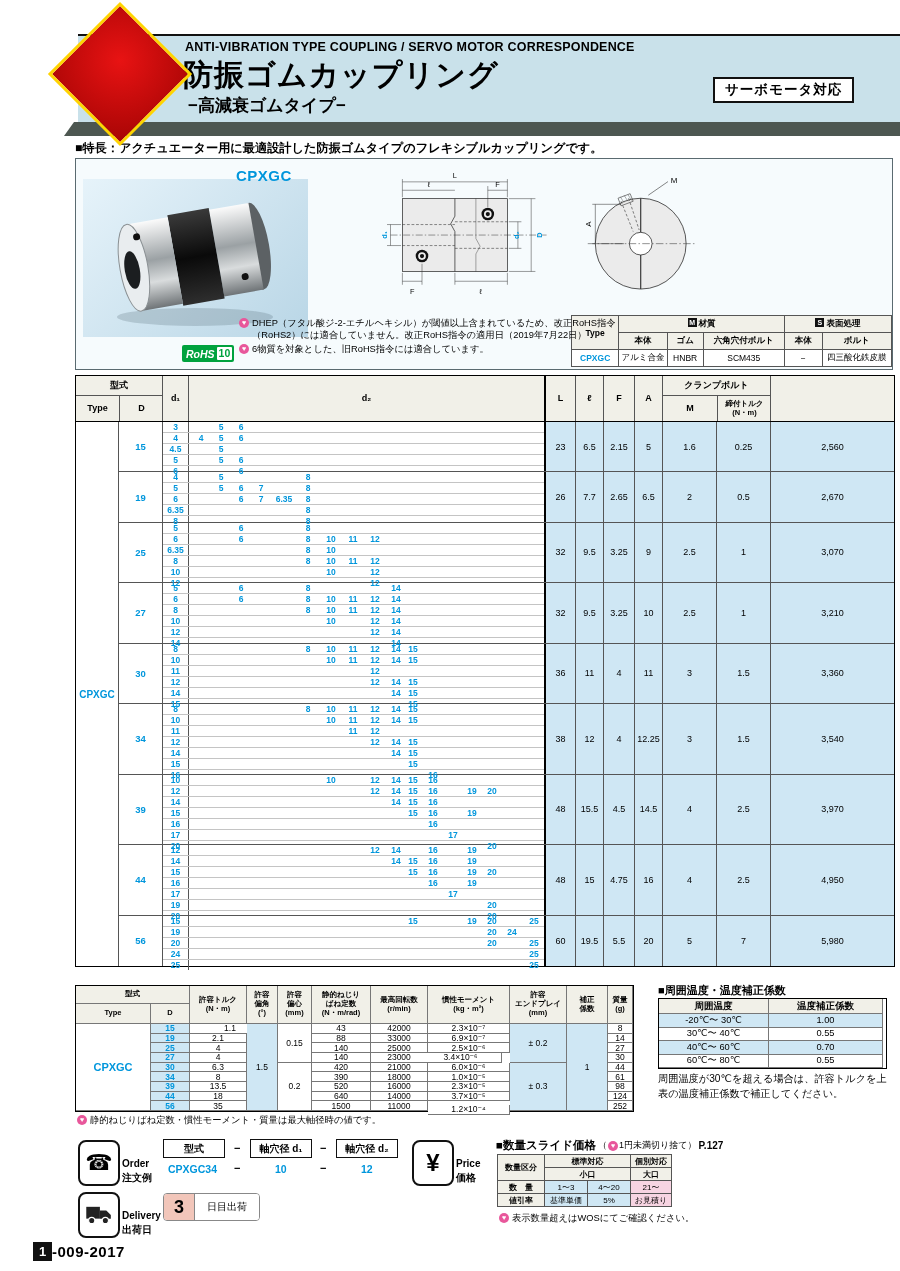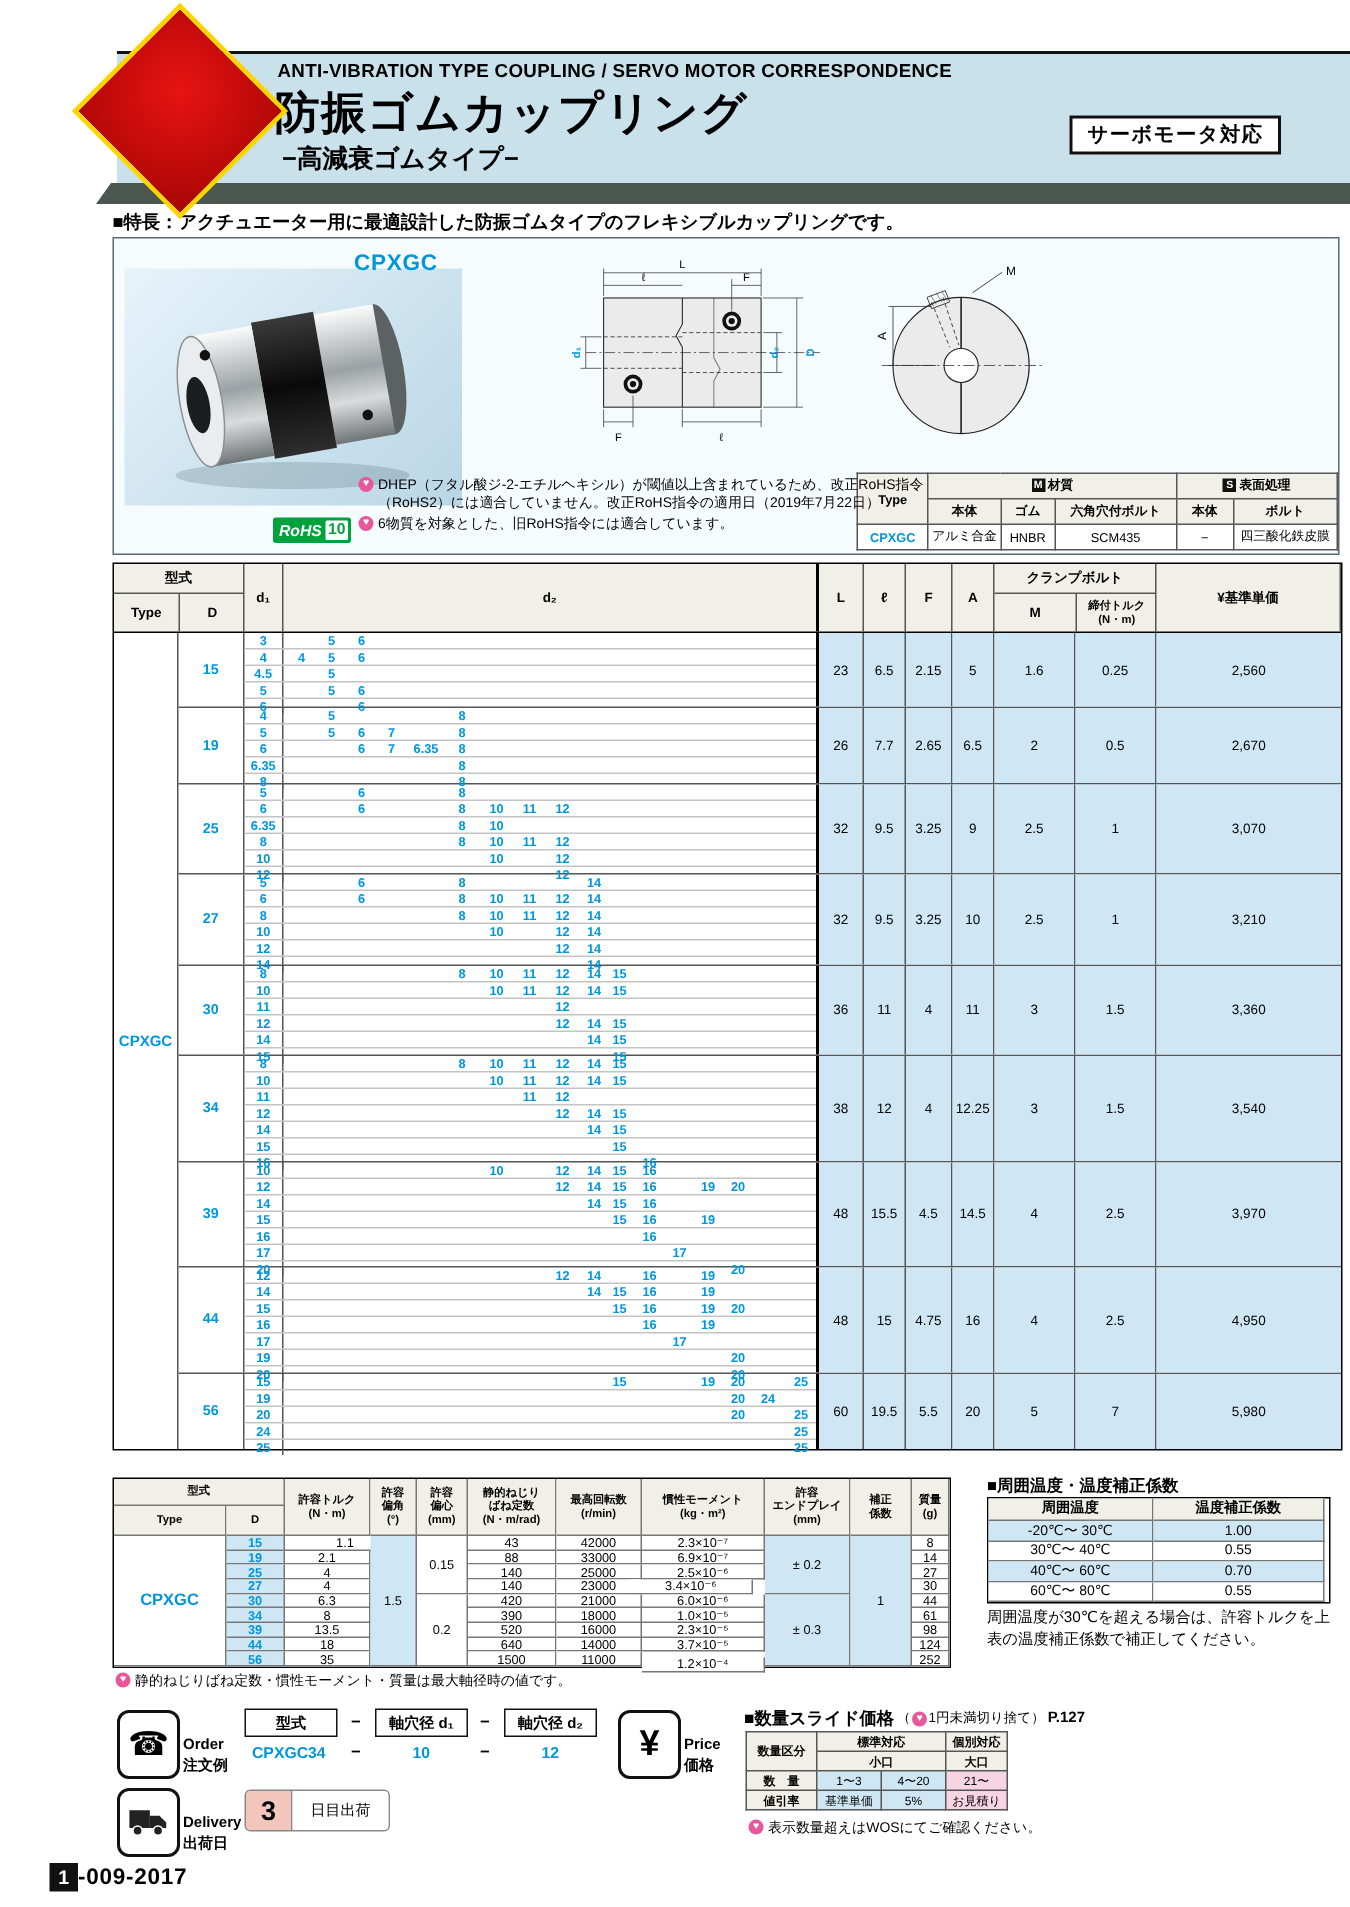--- a/index.html
+++ b/index.html
@@ -290,21 +290,20 @@
       <div class="mh-cell" style="width:31px">F</div>
       <div class="mh-cell" style="width:28px">A</div>
       <div class="mh-split" style="width:108px">
         <div class="mh-top">クランプボルト</div>
         <div class="mh-bot">
           <div class="mh-bc" style="width:54px">M</div>
           <div class="mh-bc small" style="width:54px;border-left:1px solid #555">締付トルク
 (N・m)</div>
         </div>
       </div>
-      <div class="mh-cell" style="flex:1">¥基準単価</div>
     </div>
     <div class="mt-body" id="mt-body">
       <div class="mt-typecol">CPXGC</div>
     <div class="mt-group" style="height: 50.3704px;">
           <div class="mt-c mt-dcol blue">15</div>
           <div class="mt-rows">
             <div class="mt-row">
               <div class="mt-c mt-d1 blue">3</div>
               <div class="mt-d2">
                 <span style="left: 32px;">5</span>

